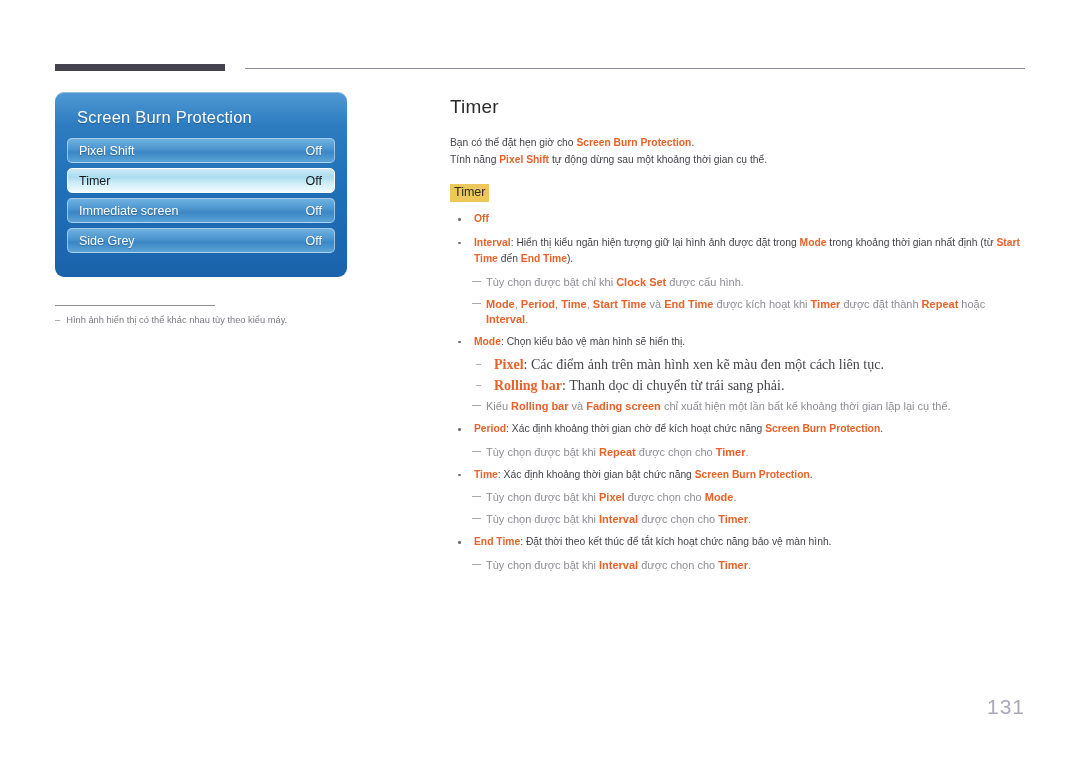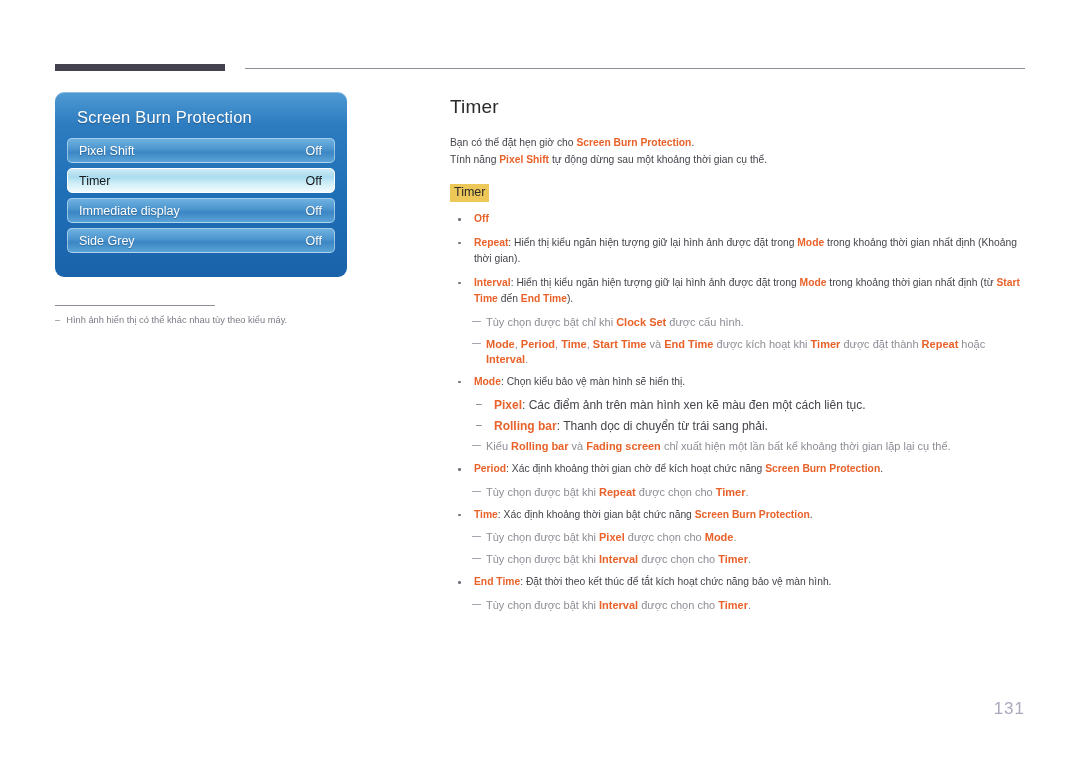--- a/index.html
+++ b/index.html
@@ -155,23 +155,24 @@
     width: 2.5px;
     height: 2.5px;
     background: #6f6f78;
     border-radius: 50%;
   }
 
   li.subdash {
     position: relative;
     padding-left: 44px;
     margin-bottom: 5px;
-    font-size: 12px;
+    font-size: 14px;
     line-height: 16px;
     color: #44444c;
+    font-family: Liberation Serif, serif;
   }
   li.subdash::before {
     content: "–";
     position: absolute;
     left: 26px;
     top: -1px;
     color: #6f6f78;
     font-size: 10.3px;
   }
 
@@ -192,21 +193,21 @@
     height: 1.4px;
     background: #a7a7af;
   }
   li.note .o { color: #e8622a; font-weight: bold; }
 
   
   .page-number {
     position: absolute;
     right: 55px;
     bottom: 44px;
-    font-size: 17px;
+    font-size: 21px;
     color: #a9a9bb;
     letter-spacing: 1px;
   }
 </style>
 </head>
 <body>
 
 <div class="header-rules">
   <div class="rule-thick"></div>
   <div class="rule-thin"></div>
@@ -221,21 +222,21 @@
       <span>Pixel Shift</span>
       <span class="val">Off</span>
     </div>
 
     <div class="osd-row selected">
       <span>Timer</span>
       <span class="val">Off</span>
     </div>
 
     <div class="osd-row">
-      <span>Immediate display</span>
+      <span>Immediate screen</span>
       <span class="val">Off</span>
     </div>
 
     <div class="osd-row">
       <span>Side Grey</span>
       <span class="val">Off</span>
     </div>
   </div>
 
   <div class="left-note-rule"></div>
@@ -258,23 +259,20 @@
   </div>
 
   <div class="sec-heading">Timer</div>
 
   <ul class="bullets">
 
     <li class="bullet">
       <span class="o">Off</span>
     </li>
 
-    <li class="bullet">
-      <span class="o">Repeat</span><span class="txt">: </span><span class="txt">Hiển thị kiểu ngăn hiện tượng giữ lại hình ảnh được đặt trong </span><span class="o">Mode</span><span class="txt"> trong khoảng thời gian nhất định (Khoảng thời gian).</span>
-    </li>
 
     <li class="bullet">
       <span class="o">Interval</span><span class="txt">: </span><span class="txt">Hiển thị kiểu ngăn hiện tượng giữ lại hình ảnh được đặt trong </span><span class="o">Mode</span><span class="txt"> trong khoảng thời gian nhất định (từ </span><span class="o">Start Time</span><span class="txt"> đến </span><span class="o">End Time</span><span class="txt">).</span>
     </li>
 
     <li class="note">
       <span>Tùy chọn được bật chỉ khi </span><span class="o">Clock Set</span><span> được cấu hình.</span>
     </li>
 
     <li class="note">

